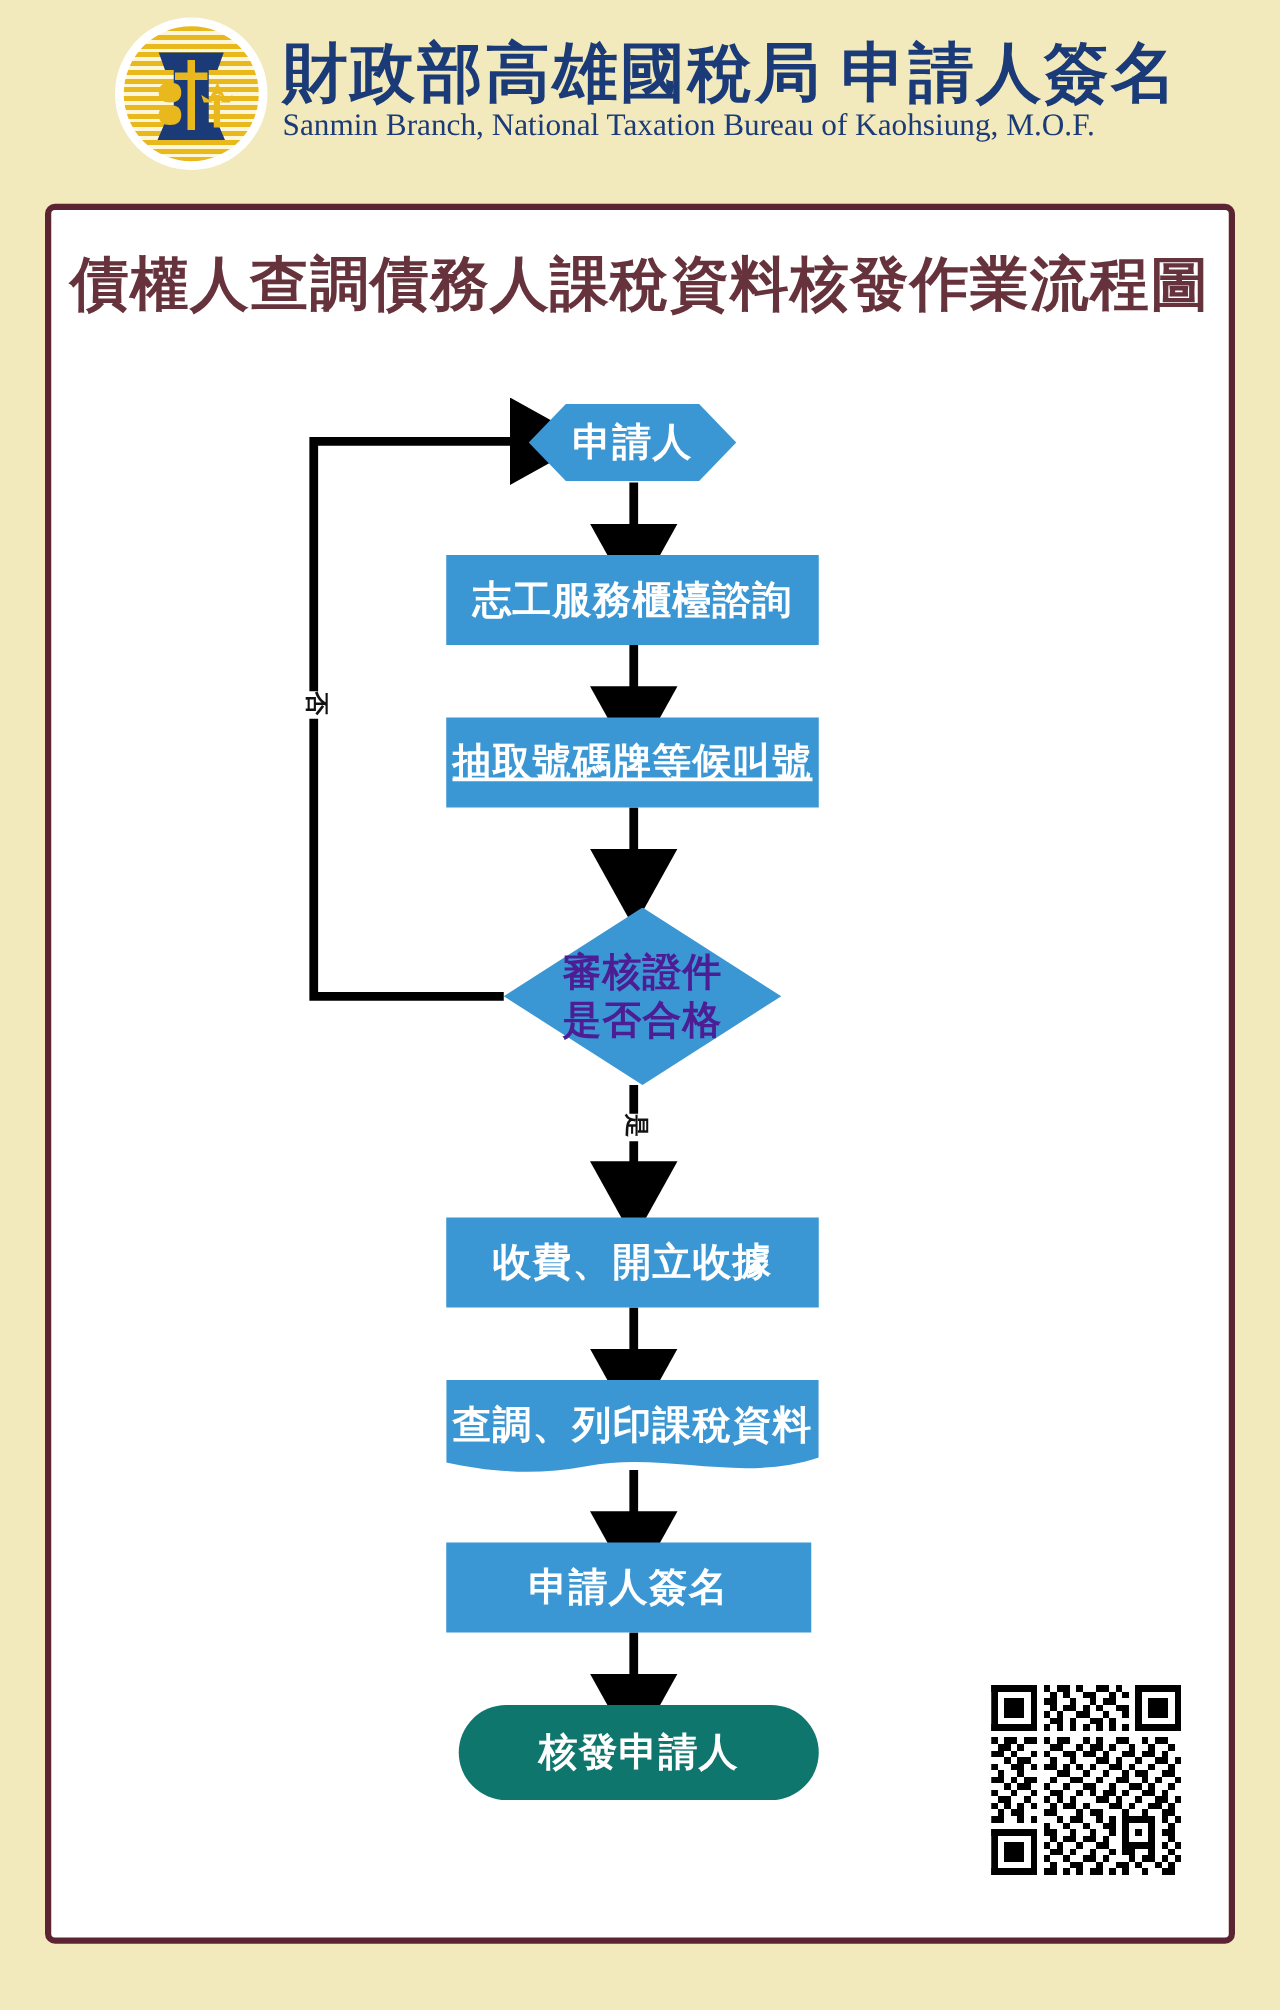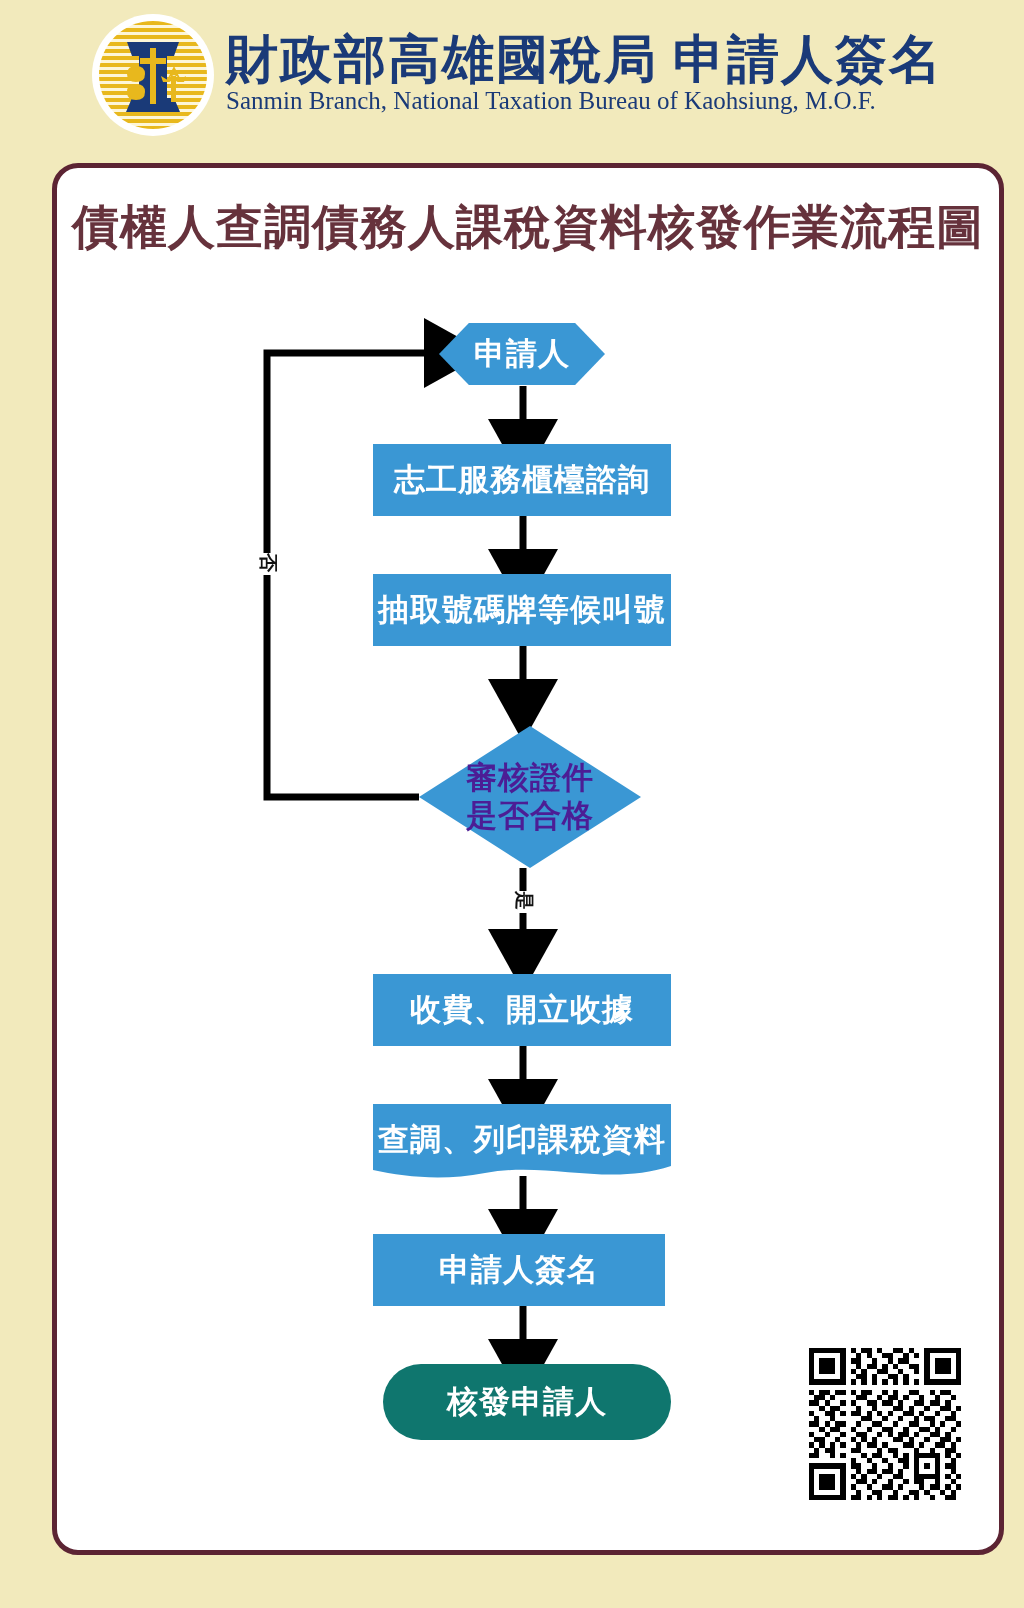--- a/index.html
+++ b/index.html
@@ -76,27 +76,27 @@
     font-size: 25px;
     color: #1a3a78;
     line-height: 1.15;
     white-space: nowrap;
     margin-top: -2px;
   }
 
   
   #card {
     position: absolute;
-    left: 52px;
+    left: 36px;
     top: 163px;
     width: 952px;
     height: 1392px;
     background: #ffffff;
     border: 5px solid #5c2433;
-    border-radius: 26px;
+    border-radius: 8px;
   }
 
   #page-title {
     position: absolute;
     left: 0; top: 28px;
     width: 100%;
     text-align: center;
     font-family: "Liberation Serif", "DejaVu Serif", serif;
     font-size: 47px;
     font-weight: bold;
@@ -278,21 +278,21 @@
     </svg>
 
     <div class="node hexagon" style="left:382px; top:155px; width:166px; height:62px;">
       <span>申請人</span>
     </div>
 
     <div class="node rect" style="left:316px; top:276px; width:298px; height:72px;">
       <span>志工服務櫃檯諮詢</span>
     </div>
 
-    <div class="node rect" style="left:316px; top:406px; width:298px; height:72px;">
+    <div class="node rect" style="left:316px; top:406px; width:298px; height:72px;text-decoration:underline;">
       <span>抽取號碼牌等候叫號</span>
     </div>
 
     <div class="diamond-wrap" style="left:362px; top:558px; width:222px; height:142px;">
       <div class="diamond-shape"></div>
       <div class="diamond-label">審核證件
 是否合格</div>
     </div>
 
     <div class="node rect" style="left:316px; top:806px; width:298px; height:72px;">

